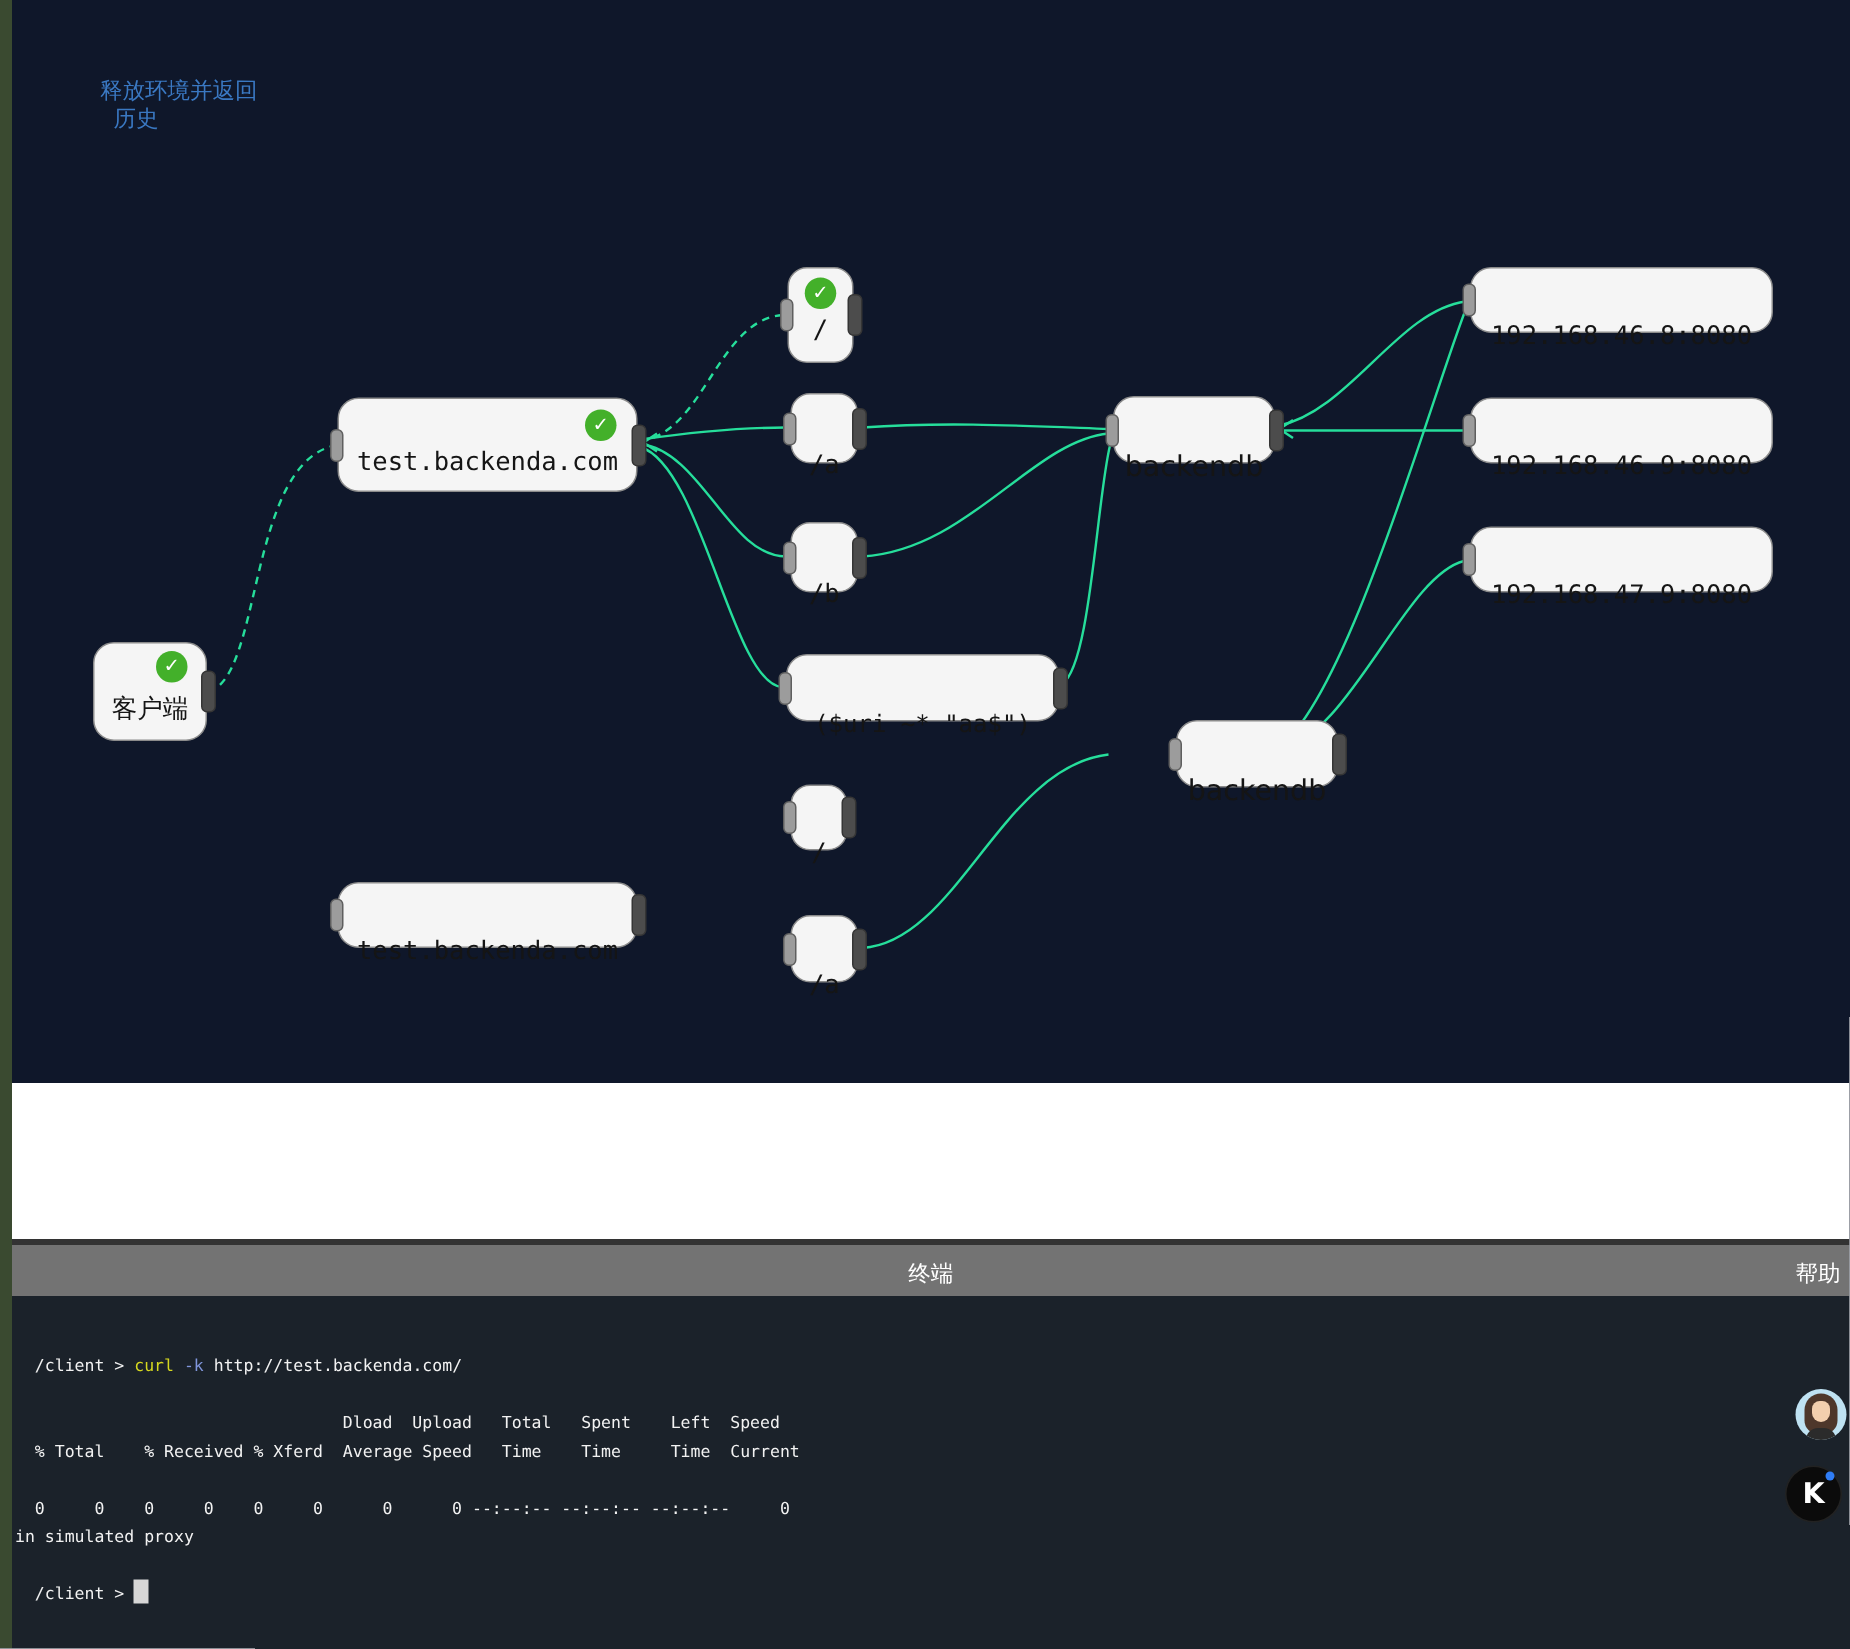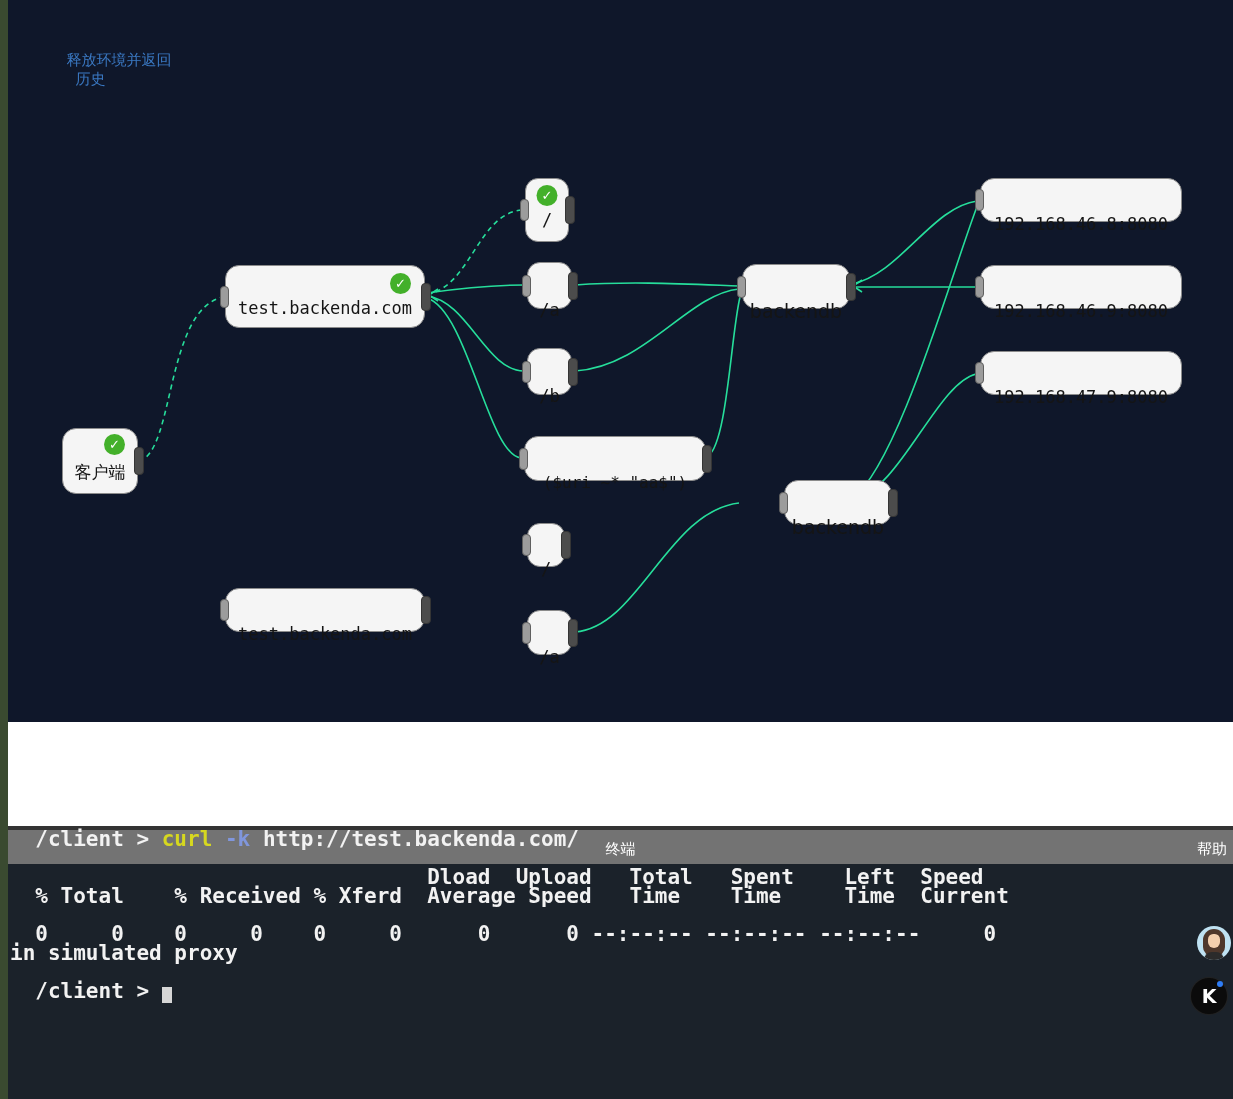--- a/index.html
+++ b/index.html
@@ -41,23 +41,23 @@
         background:#4c4c4c; border:1.5px solid #353535; }
 
   
   .term-bar { position:absolute; left:8px; top:826px; width:1225px; height:38px;
               background:#737373; border-top:4px solid #333; color:#fff; font-size:15px; }
   .term-bar .title { position:absolute; left:50%; top:10px; transform:translateX(-50%); }
   .term-bar .help { position:absolute; right:6px; top:10px; color:#fff; text-decoration:none; cursor:pointer;text-align:center; }
 
   
   .terminal { position:absolute; left:8px; top:864px; width:1225px; height:235px; background:#1b222a; }
-  .term-text { position:absolute; left:10px; top:830px; color:#f2f2f2;
+  .term-text { position:absolute; left:10px; top:901px; color:#f2f2f2;
                font-family:"DejaVu Sans Mono","Liberation Mono",monospace;
-               font-size:21px; line-height:19px; font-weight:700; }
+               font-size:11px; line-height:19px; font-weight:400; }
   .tline { white-space:pre; height:19px; }
   .tok-cmd { color:#d6d81f; }
   .tok-flag { color:#8096dc; }
   .cursor { display:inline-block; width:10px; height:16px; background:#d6d6d6; vertical-align:text-bottom; }
 
   
   .avatar-girl { position:absolute; left:1197px; top:926px; width:34px; height:34px;
                  border-radius:50%; background:#bfe2f2; overflow:hidden; cursor:pointer; }
   .avatar-girl .hair { position:absolute; left:6px; top:3px; width:22px; height:27px;
                        border-radius:11px 11px 9px 9px; background:#4e372b; }

